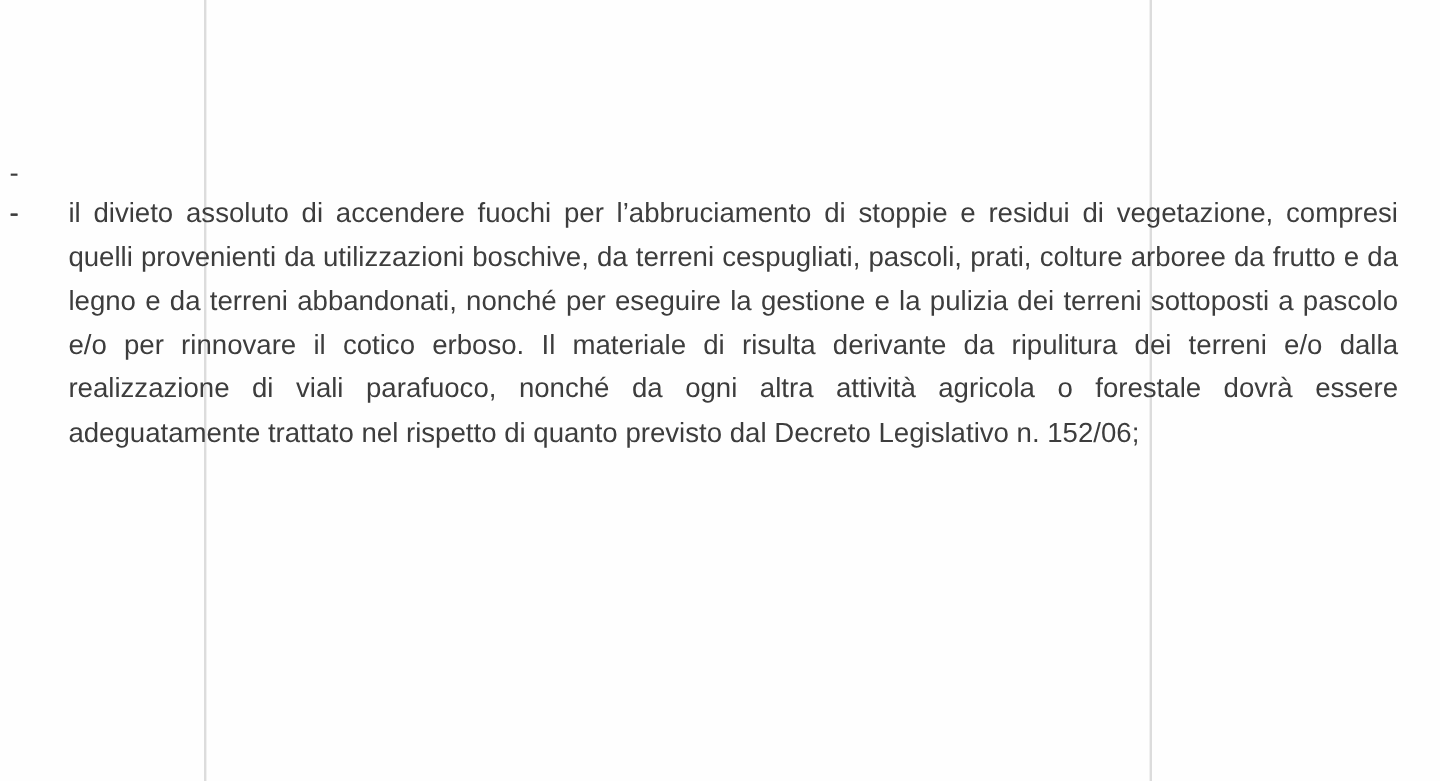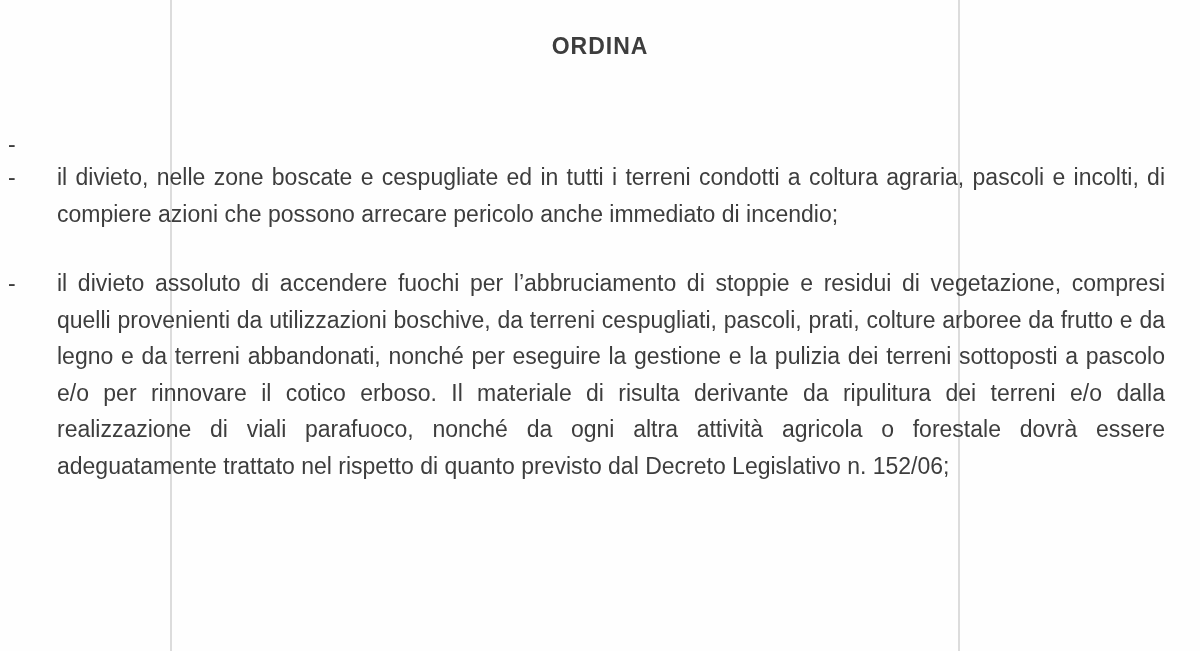--- a/index.html
+++ b/index.html
@@ -68,31 +68,29 @@
 </head>
 <body>
 
 <div class="page">
 
   <div class="vrule vrule-left"></div>
   <div class="vrule vrule-right"></div>
 
   <div class="content">
 
-    <div class="doc-title">ORDINA</div>
 
     <div class="ordinance-list">
 
       <div class="ordinance-item">
         <span class="dash-marker">-</span>
       </div>
 
       <div class="ordinance-item">
         <span class="dash-marker">-</span>
-        <span>il divieto, nelle zone boscate e cespugliate ed in tutti i terreni condotti a coltura agraria, pascoli e incolti, di compiere azioni che possono arrecare pericolo anche immediato di incendio;</span>
       </div>
 
       <div class="ordinance-item">
         <span class="dash-marker">-</span>
         <span>il divieto assoluto di accendere fuochi per l’abbruciamento di stoppie e residui di vegetazione, compresi quelli provenienti da utilizzazioni boschive, da terreni cespugliati, pascoli, prati, colture arboree da frutto e da legno e da terreni abbandonati, nonché per eseguire la gestione e la pulizia dei terreni sottoposti a pascolo e/o per rinnovare il cotico erboso. Il materiale di risulta derivante da ripulitura dei terreni e/o dalla realizzazione di viali parafuoco, nonché da ogni altra attività agricola o forestale dovrà essere adeguatamente trattato nel rispetto di quanto previsto dal Decreto Legislativo n. 152/06;</span>
       </div>
 
     </div>
   </div>
 </div>

